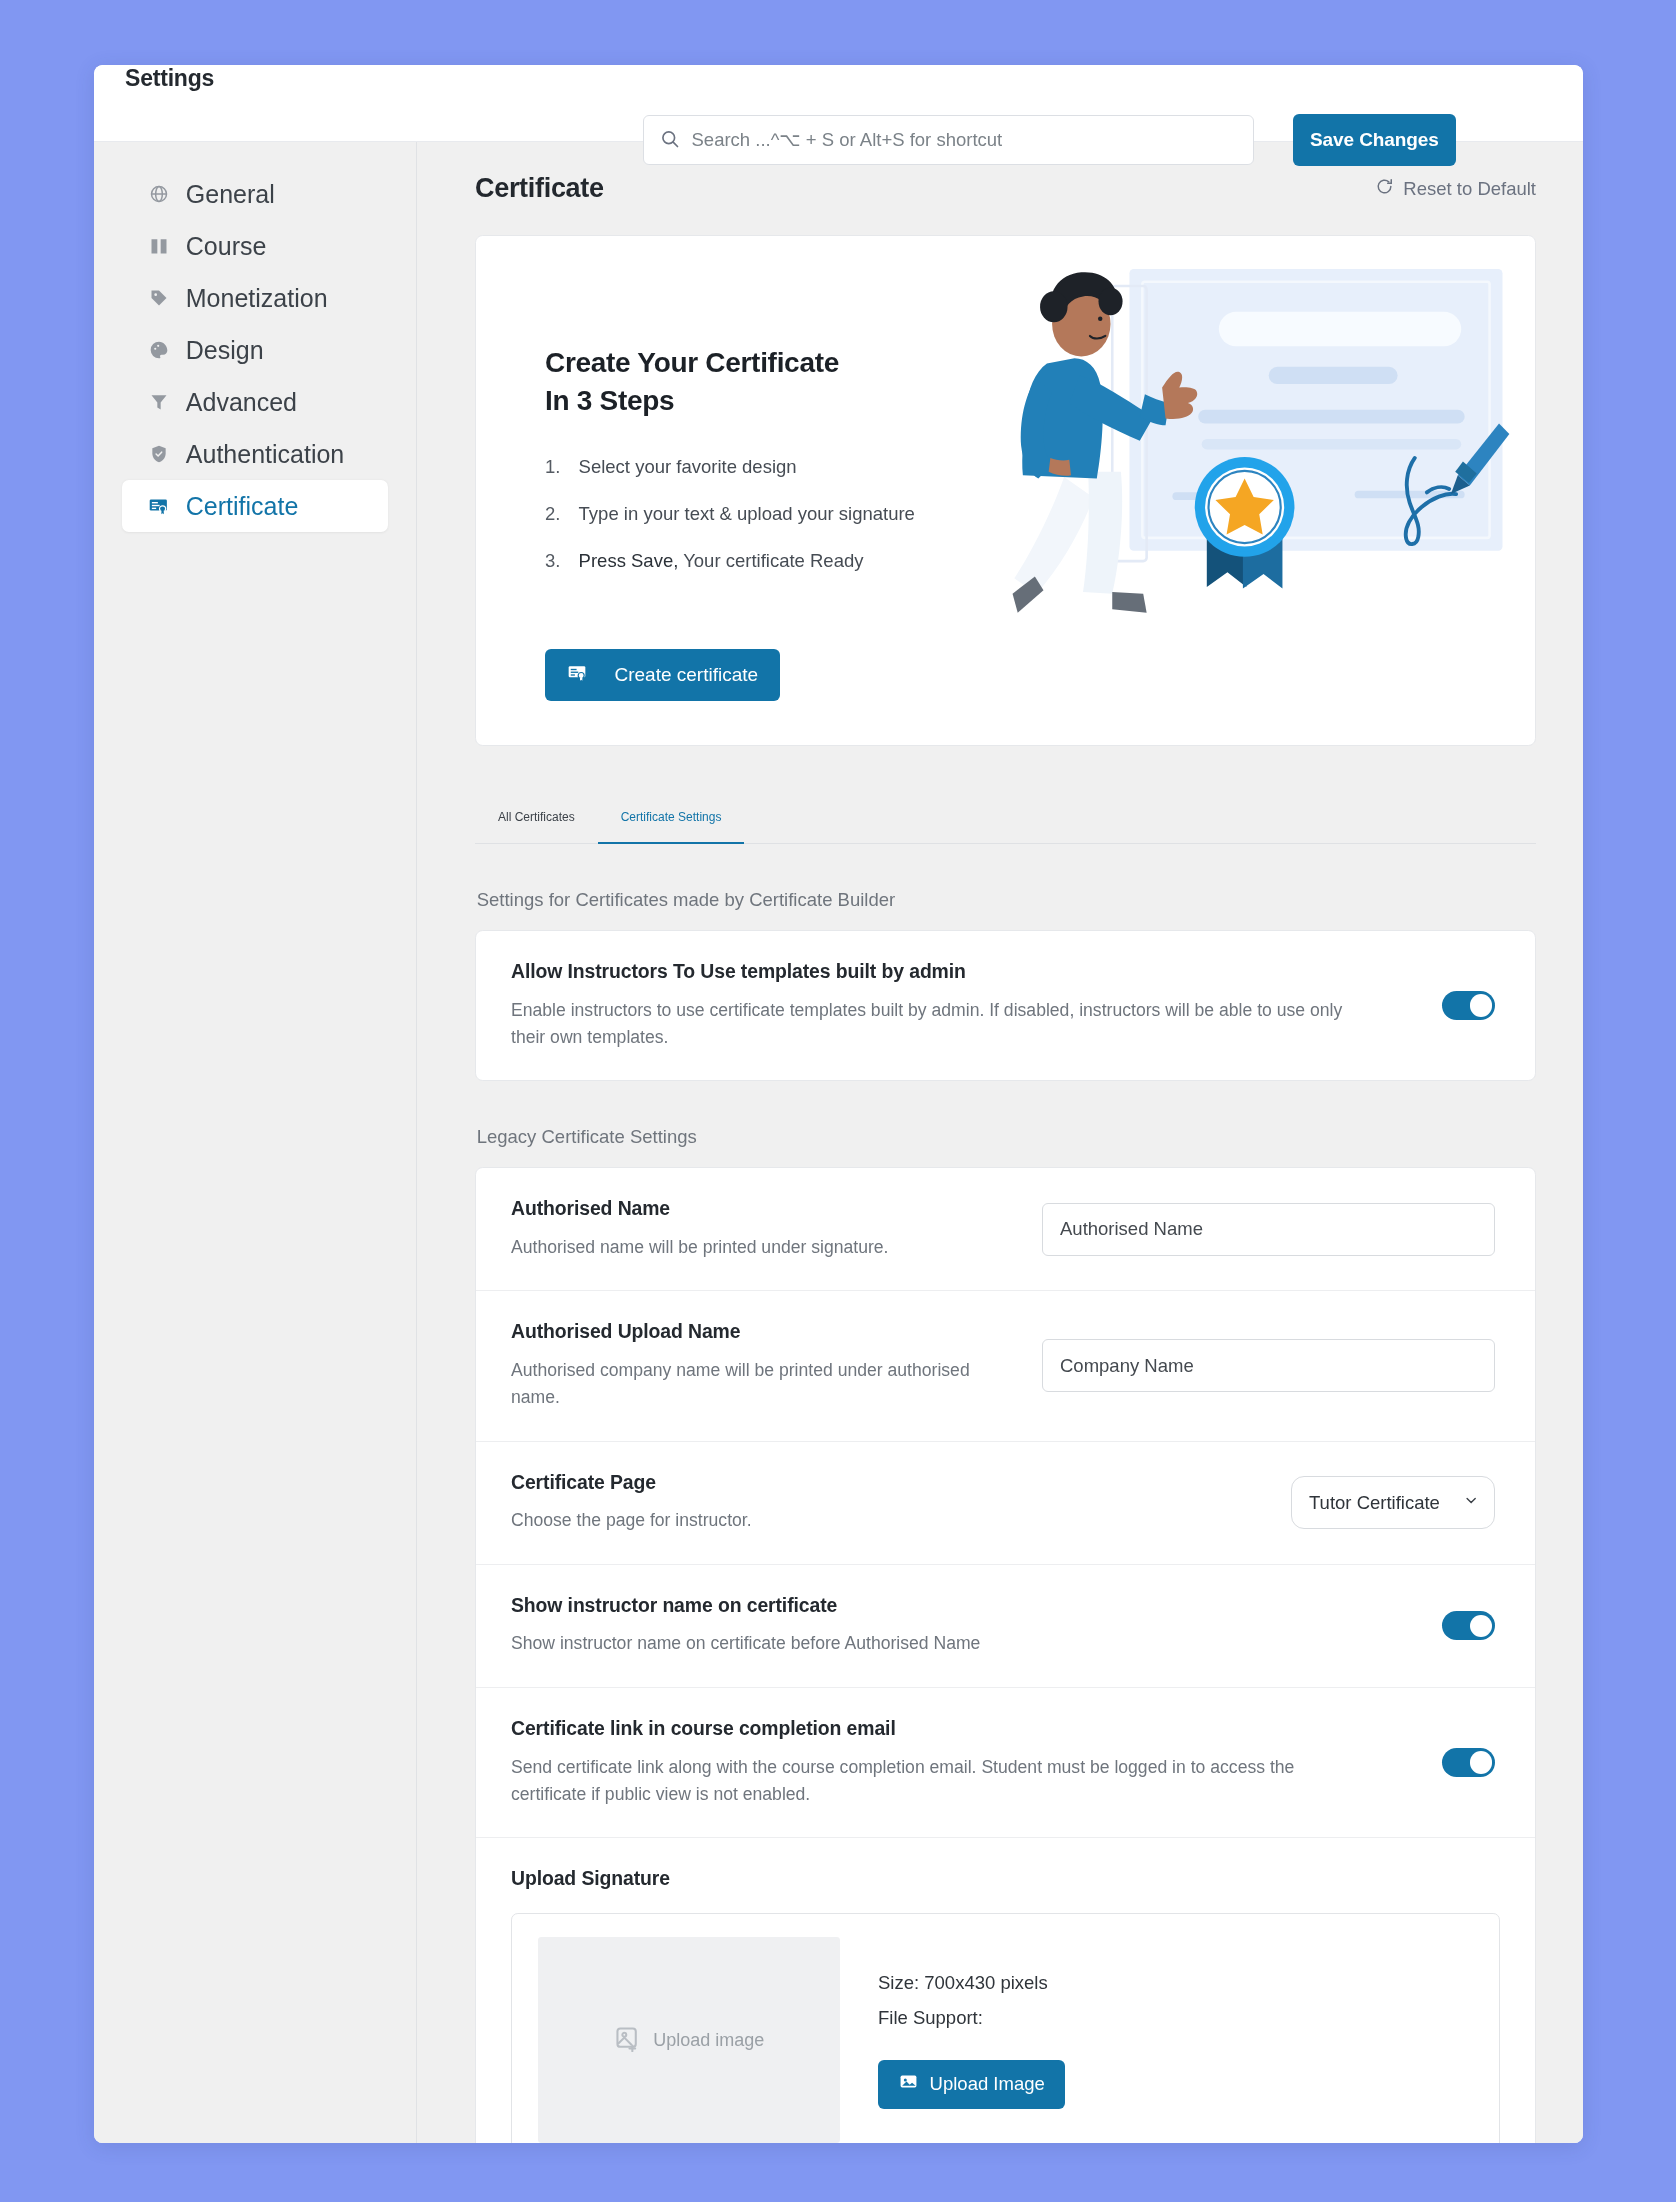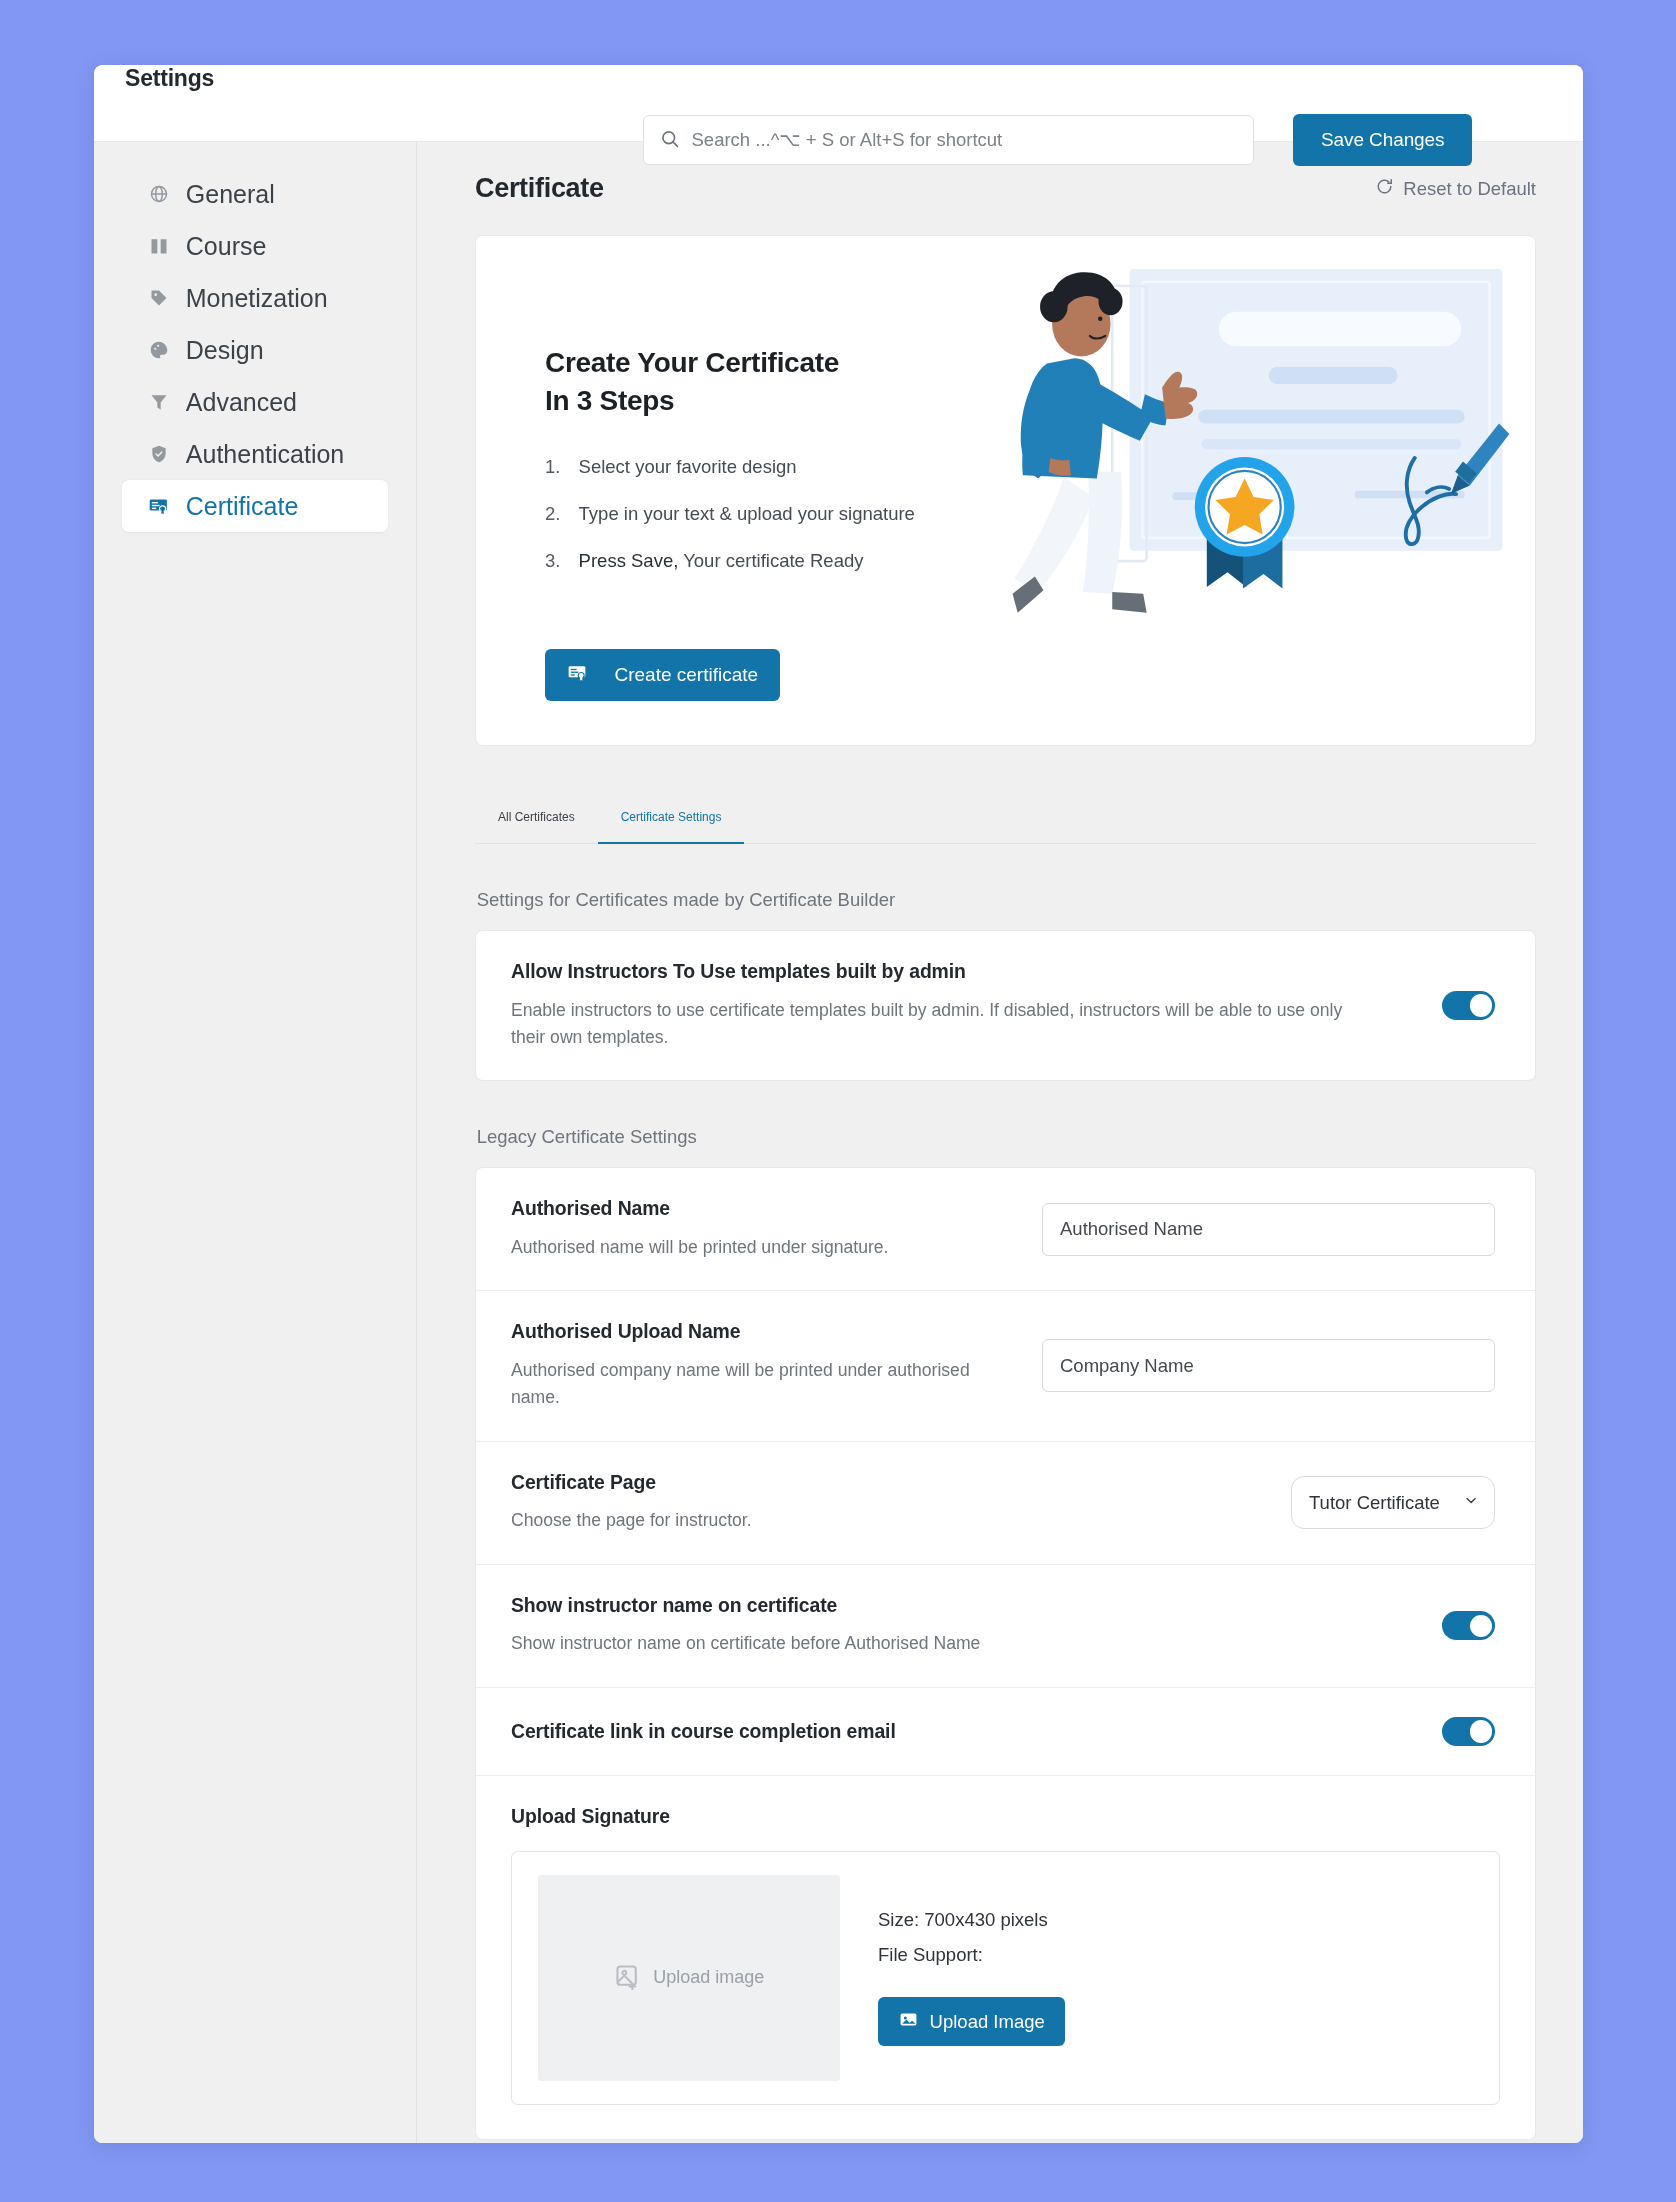--- a/index.html
+++ b/index.html
@@ -65,28 +65,28 @@
     background: transparent;
   }
   .search-input::placeholder { color: #7b8288; }
 
   .save-btn {
     position: absolute;
     left: 1199px;
     top: 75px;
     transform: translateY(-50%);
     height: 52px;
-    padding: 0 28px;
+    padding: 0 17px;
     background: #1274a8;
     border: none;
     border-radius: 6px;
     color: #fff;
     font-family: "Liberation Sans", sans-serif;
     font-size: 19px;
-    font-weight: 400;
+    font-weight: 700;
     cursor: pointer;
     letter-spacing: -0.1px;
   }
 
   
   .body-split { display: flex; height: calc(100% - 77px); }
 
   .sidebar {
     width: 323px;
     background: #f0f0f0;
@@ -521,20 +521,21 @@
             <div class="row-desc">Show instructor name on certificate before Authorised Name</div>
           </div>
           <div class="toggle">
             <div class="knob"></div>
           </div>
         </div>
 
         <div class="row">
           <div class="row-main">
             <div class="row-title">Certificate link in course completion email</div>
+            <div class="row-desc">Send certificate link along with the course completion email. Student must be logged in to access the certificate if public view is not enabled.</div>
           </div>
           <div class="toggle">
             <div class="knob"></div>
           </div>
         </div>
 
         <div class="row upload-row">
           <div class="row-main">
             <div class="row-title">Upload Signature</div>
 

